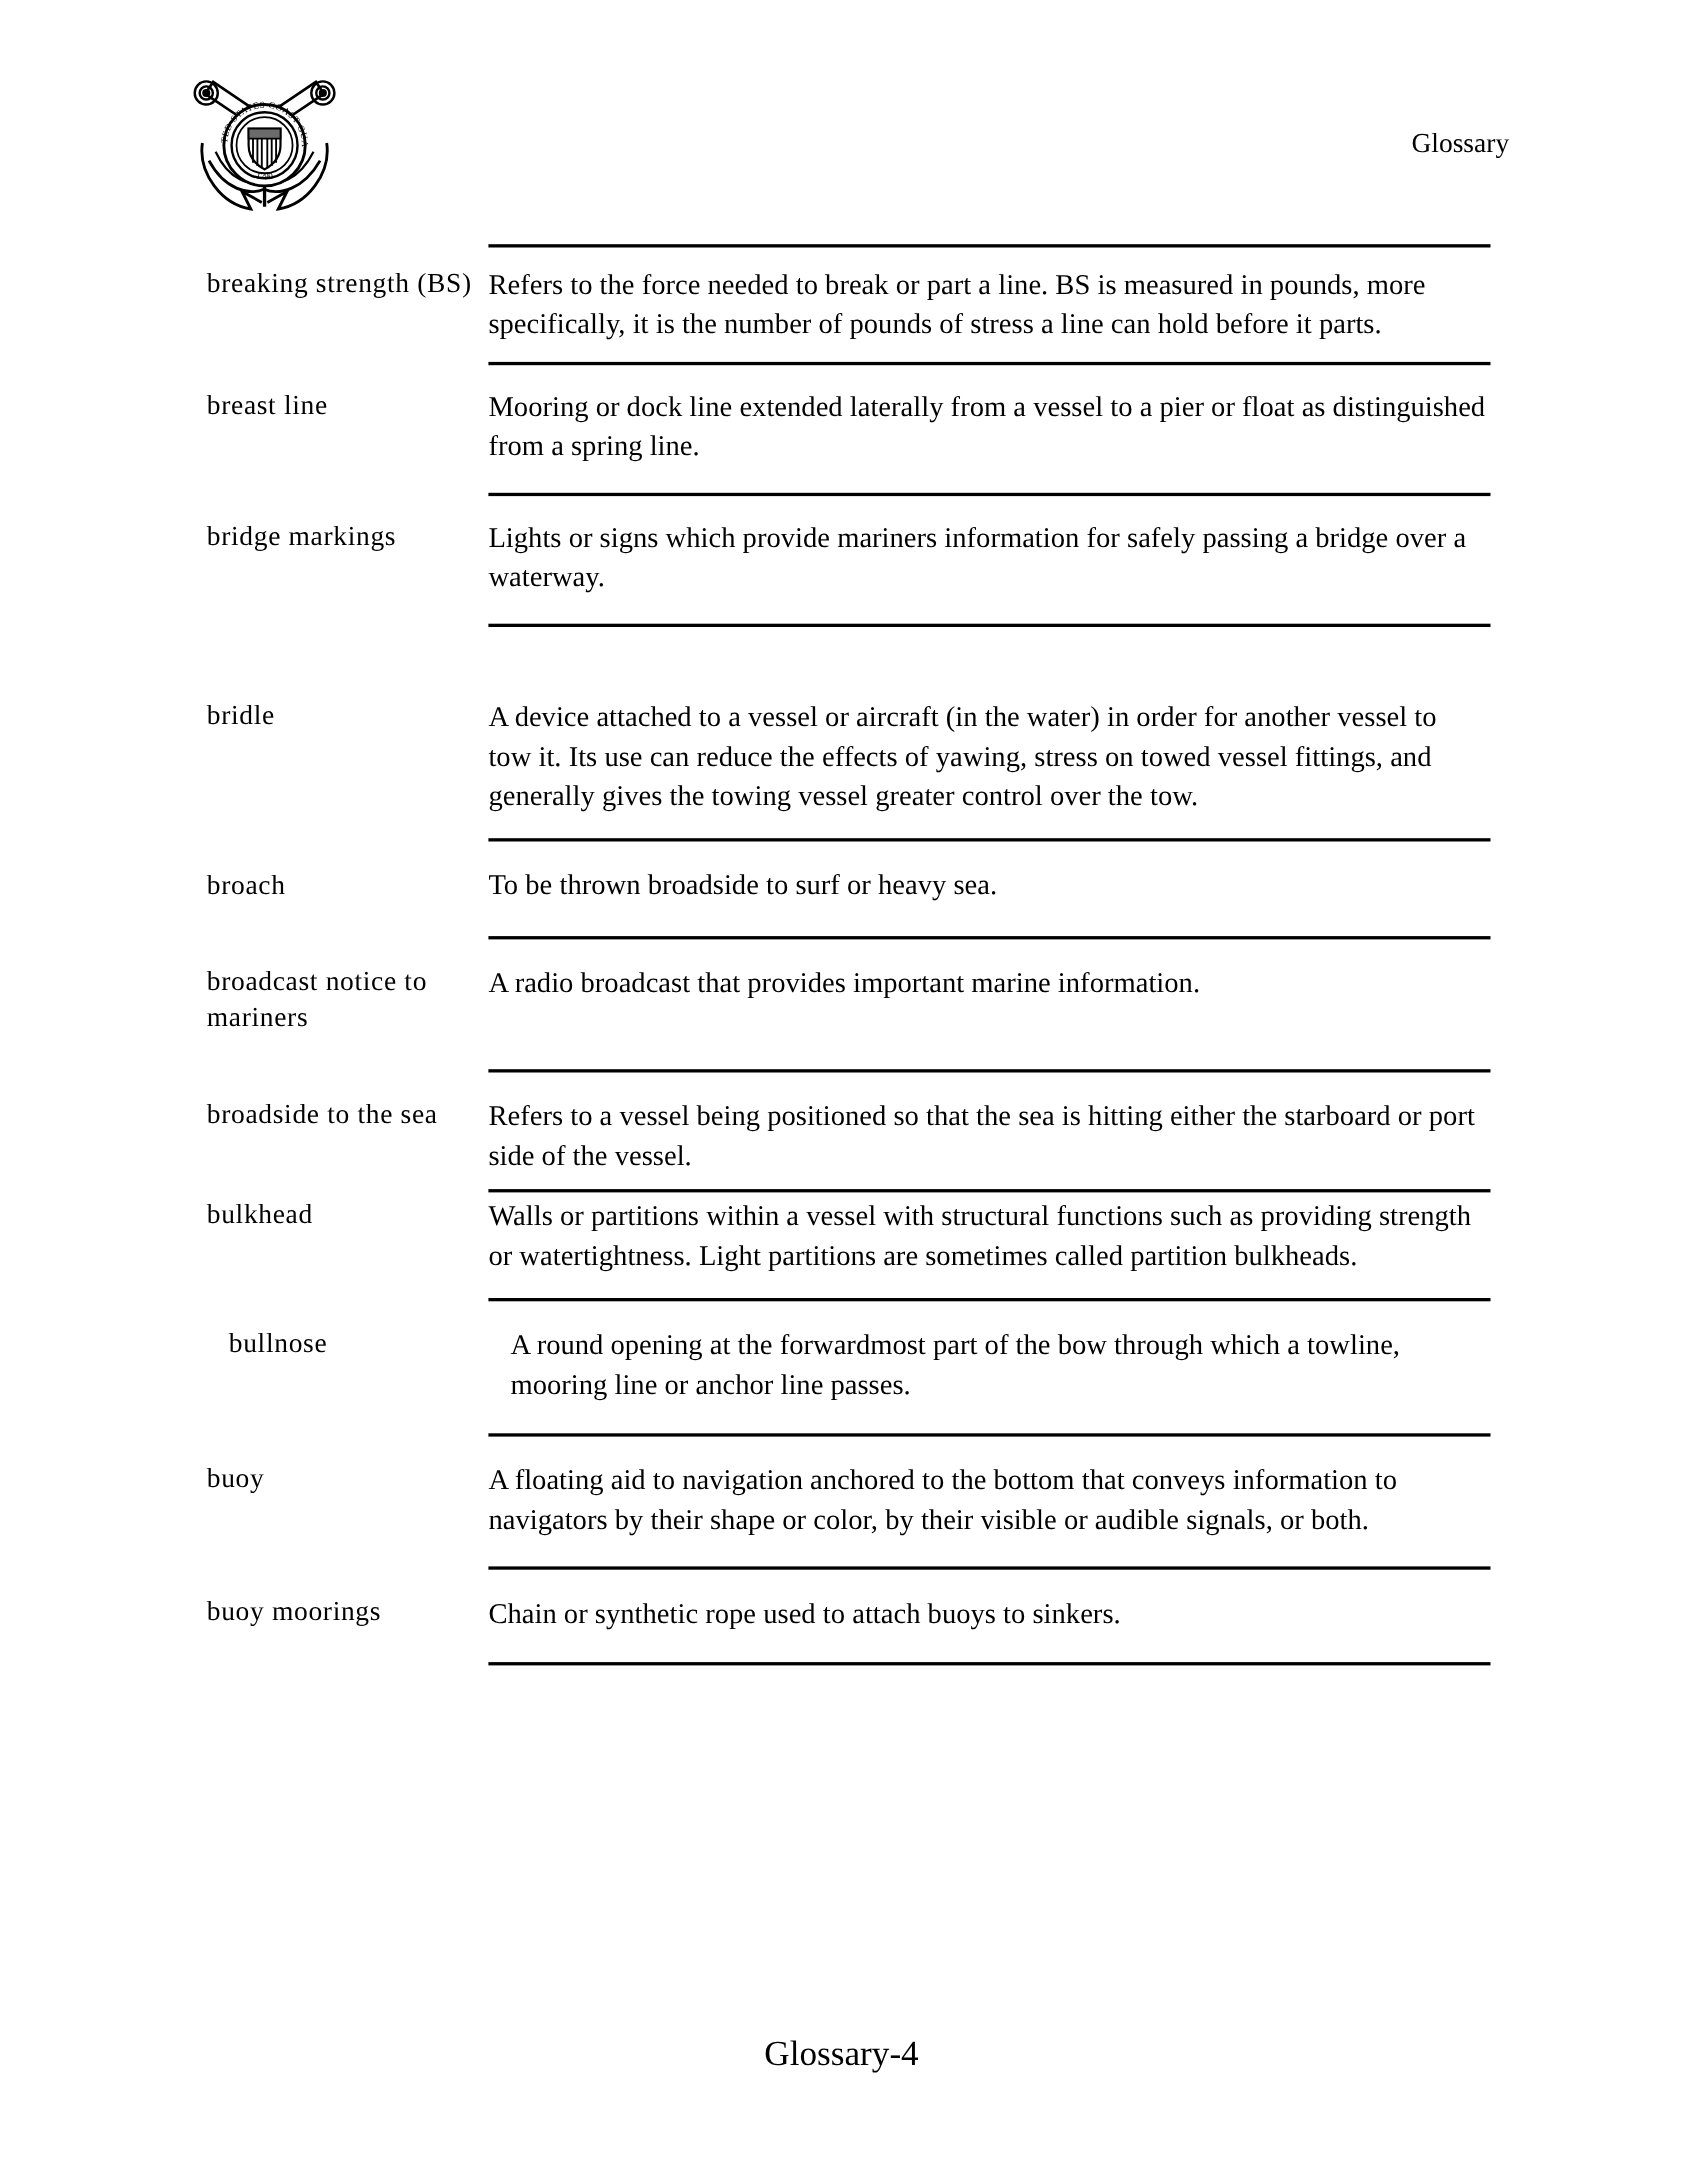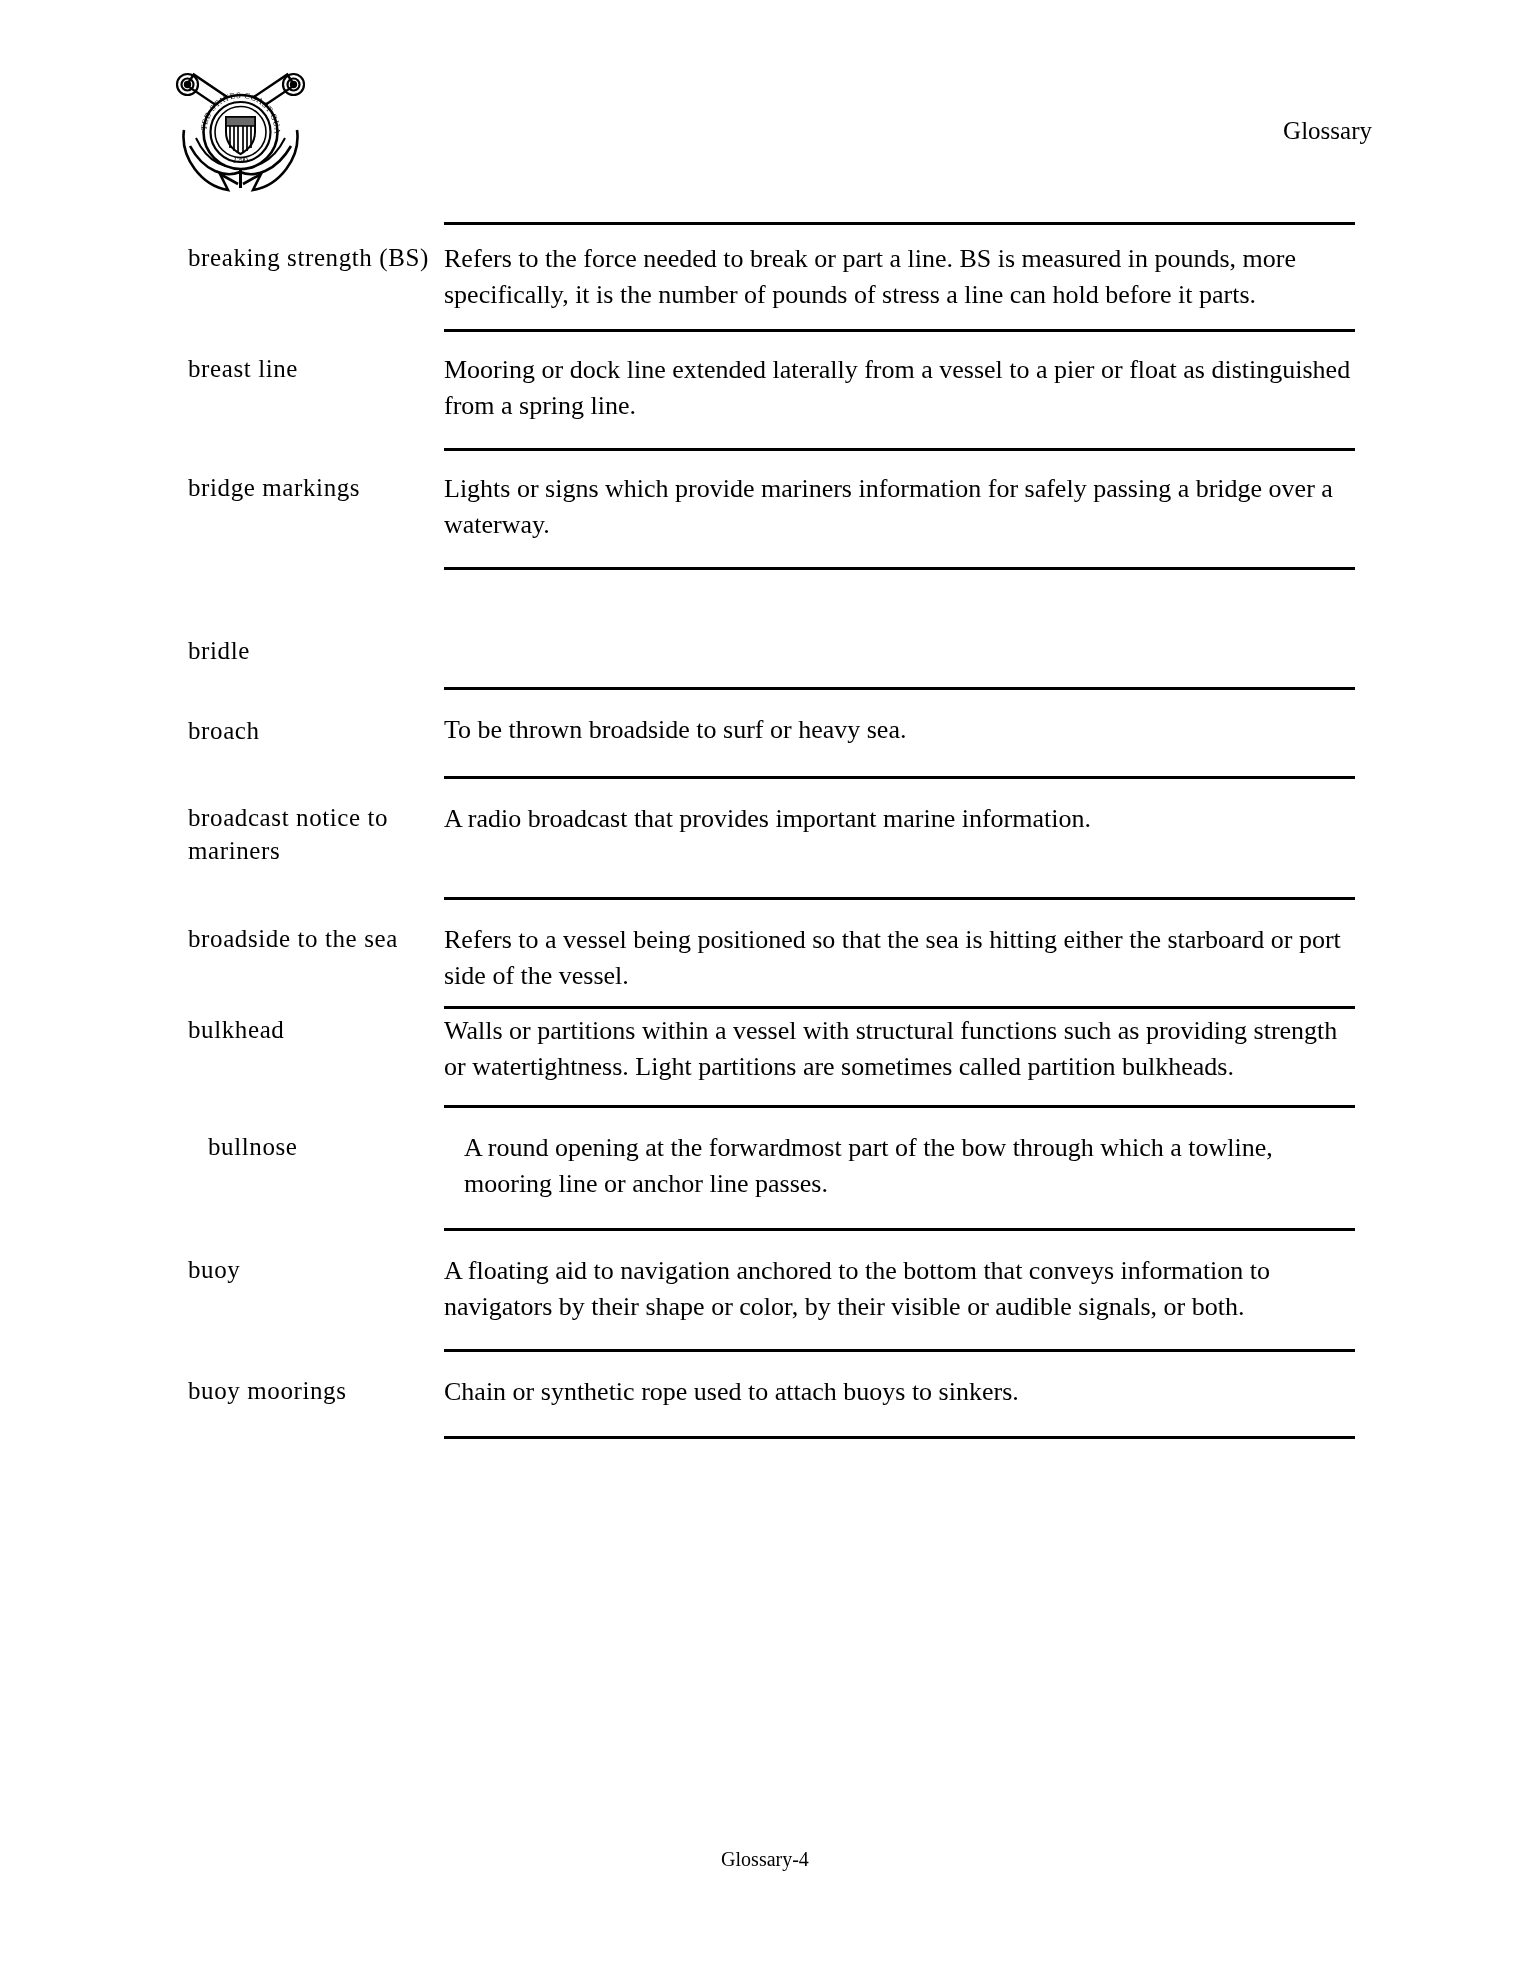--- a/index.html
+++ b/index.html
@@ -90,21 +90,21 @@
   .entry.e9 { padding-top: 22px; padding-bottom: 24px; }
   .entry.e10 { padding-top: 22px; padding-bottom: 26px; }
 
   
   .footer {
     position: absolute;
     left: 0;
     right: 0;
     top: 1848px;
     text-align: center;
-    font-size: 20px;
+    font-size: 32px;
     font-family: "Liberation Serif", "DejaVu Serif", serif;
   }
 </style>
 </head>
 <body>
 
 <div class="page">
 
   <div class="seal">
     <svg viewBox="0 0 145 145" xmlns="http://www.w3.org/2000/svg">
@@ -180,20 +180,21 @@
     <div class="rule"></div>
 
     <div class="entry e2">
       <div class="term">bridge markings</div>
       <div class="definition">Lights or signs which provide mariners information for safely passing a bridge over a waterway.</div>
     </div>
     <div class="rule"></div>
 
     <div class="entry e3">
       <div class="term">bridle</div>
+      <div class="definition">A device attached to a vessel or aircraft (in the water) in order for another vessel to tow it. Its use can reduce the effects of yawing, stress on towed vessel fittings, and generally gives the towing vessel greater control over the tow.</div>
     </div>
     <div class="rule"></div>
 
     <div class="entry e4">
       <div class="term">broach</div>
       <div class="definition">To be thrown broadside to surf or heavy sea.</div>
     </div>
     <div class="rule"></div>
 
     <div class="entry e5">

